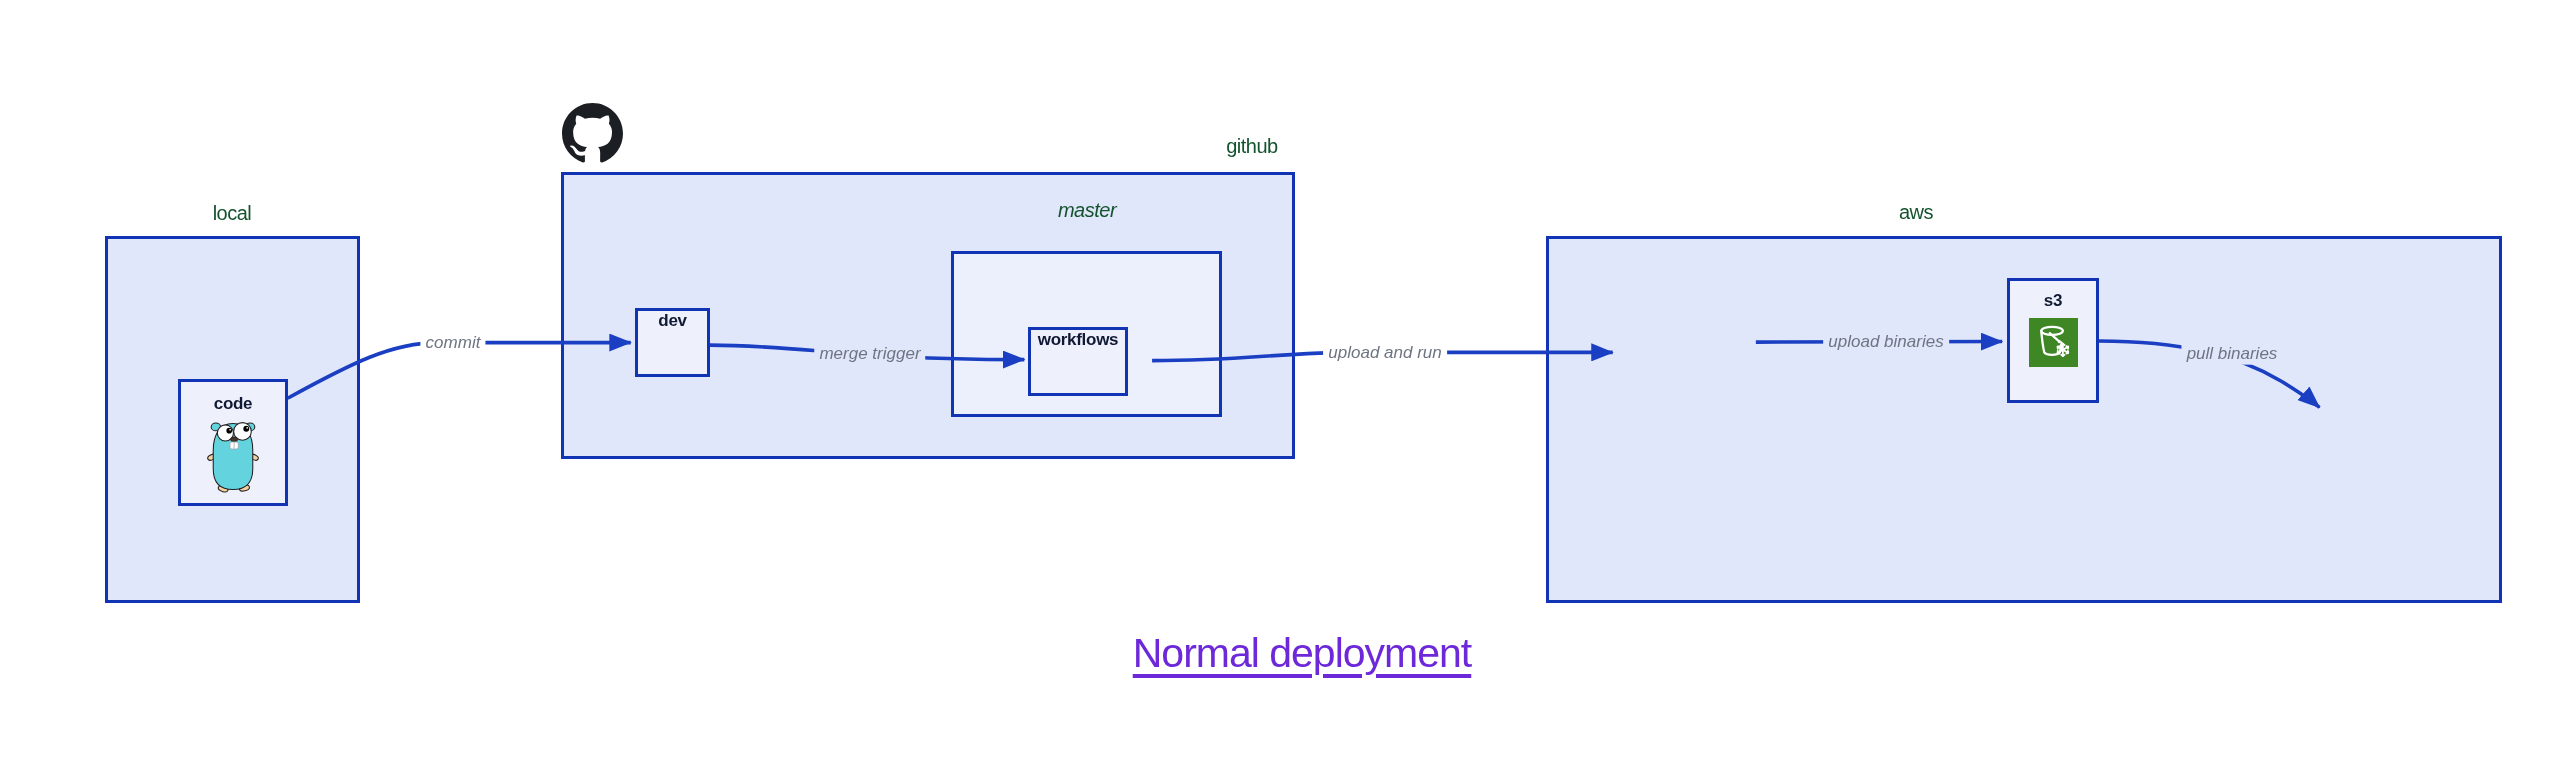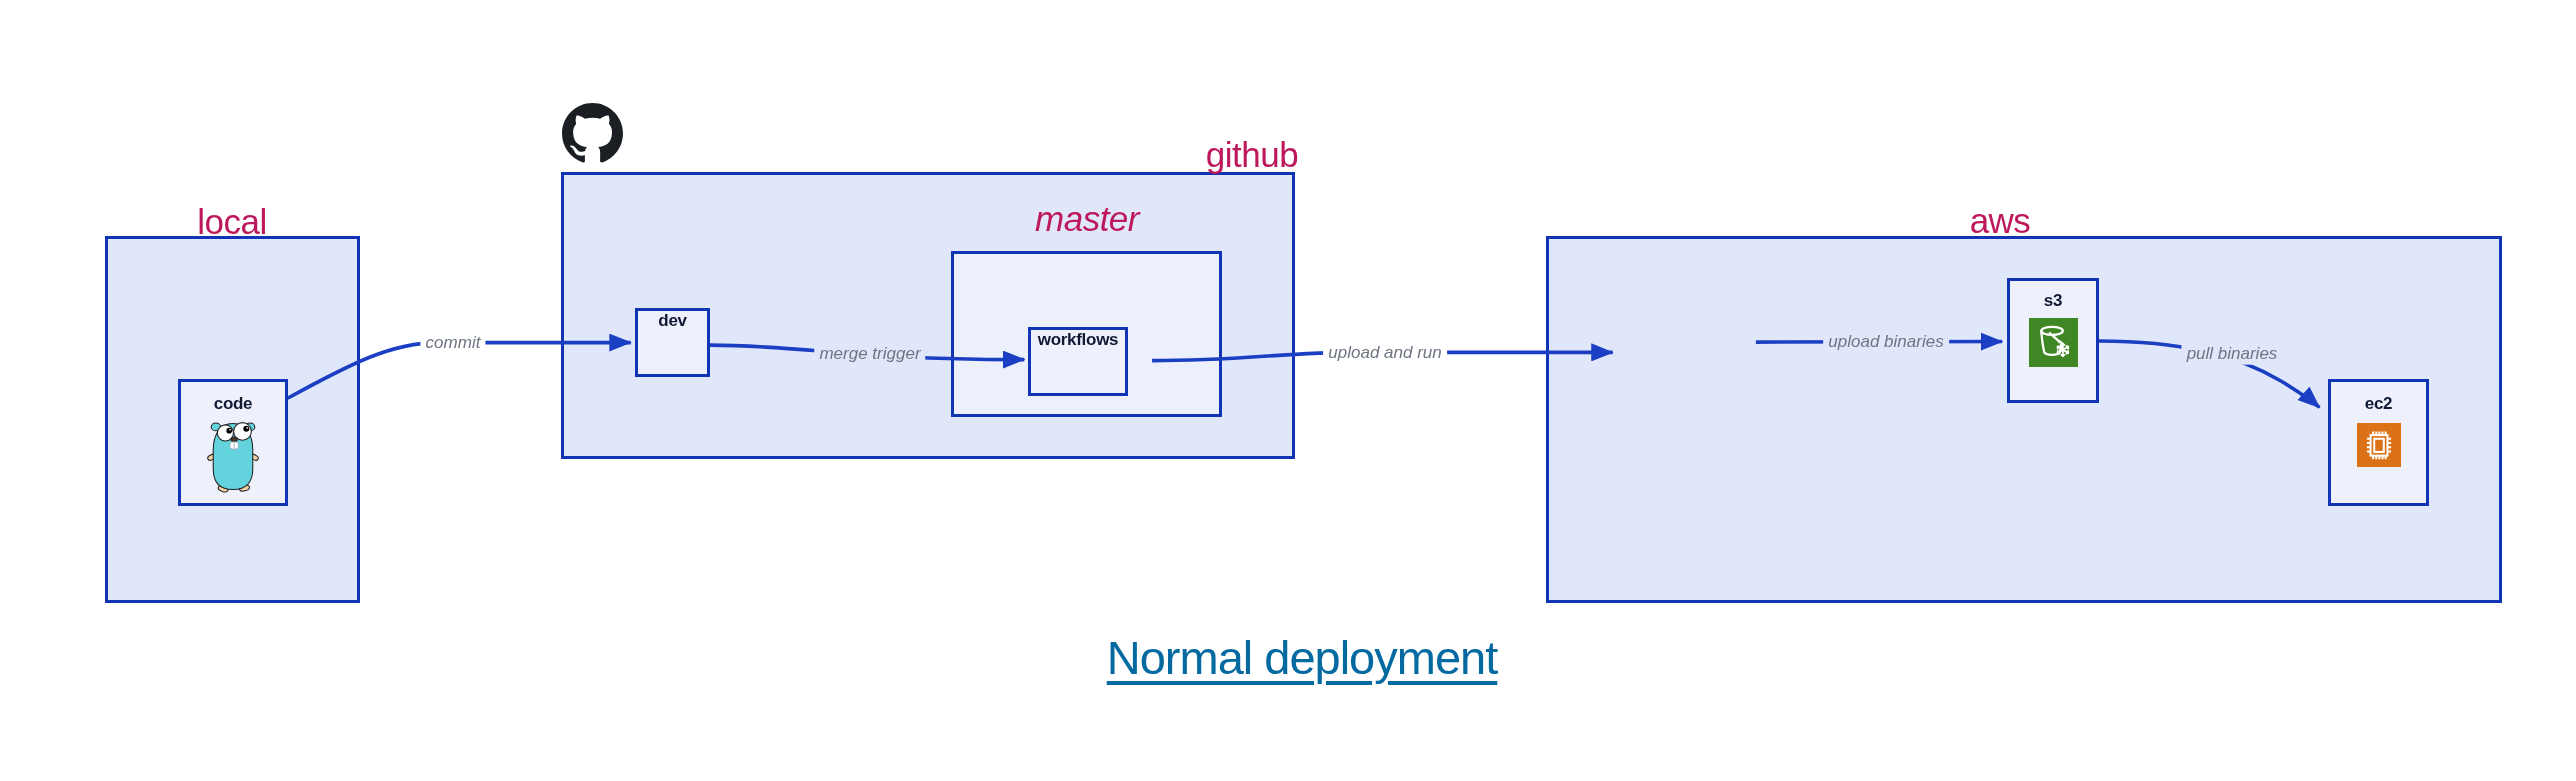--- a/index.html
+++ b/index.html
@@ -2,54 +2,54 @@
 <html style="font-size:8.2px"><head>
 <meta charset="utf-8">
 <style>
   html,body{margin:0;padding:0;background:#ffffff;}
   body{font-family:"Liberation Sans","DejaVu Sans",sans-serif;}
   .canvas{position:relative;width:2604px;height:781px;background:#ffffff;overflow:hidden;}
 
   
   .container{position:absolute;border:3.6px solid #1134b4;background:#e1e7fb;box-sizing:border-box;z-index:1;}
   .subcontainer{position:absolute;border:3.1px solid #1134b4;background:#ecf0fc;box-sizing:border-box;z-index:1;}
-  .container-label{position:absolute;transform:translateX(-50%);font-size:35px;font-weight:500;color:#be185d;z-index:3;white-space:nowrap;letter-spacing:-0.5px;}
+  .container-label{position:absolute;transform:translateX(-50%);font-size:20px;font-weight:500;color:#14532d;z-index:3;white-space:nowrap;letter-spacing:-0.5px;}
 
   
   .edges{position:absolute;left:0;top:0;z-index:2;}
 
   
   .node{position:absolute;border:3.1px solid #1134b4;background:#eef1fc;box-sizing:border-box;z-index:3;display:flex;flex-direction:column;align-items:center;}
   .node-label{font-size:17px;font-weight:bold;color:#111a35;letter-spacing:-0.3px;}
   .node-center{justify-content:flex-start;}
   .icon-wrap{display:flex;align-items:center;justify-content:center;}
 
   
   .edge-label{position:absolute;transform:translate(-50%,-50%);font-size:17px;font-style:italic;color:#6e7582;z-index:4;white-space:nowrap;padding:1px 5.2px;line-height:1.1;}
   .bg-white{background:#ffffff;}
   .bg-lav{background:#e1e7fb;}
 
   
   .octocat{position:absolute;z-index:3;}
-  .title{position:absolute;transform:translateX(-50%);font-size:47px;font-weight:500;color:#0369a1;z-index:3;white-space:nowrap;letter-spacing:-1px;text-decoration:underline;text-decoration-thickness:4.1px;text-underline-offset:7.2px;}
+  .title{position:absolute;transform:translateX(-50%);font-size:41px;font-weight:500;color:#6d28d9;z-index:3;white-space:nowrap;letter-spacing:-1px;text-decoration:underline;text-decoration-thickness:4.1px;text-underline-offset:7.2px;}
 </style>
 </head>
 <body>
 
 <div class="canvas">
 
   <div class="container" style="left:105px;top:236px;width:255px;height:367px;"></div>
   <div class="container" style="left:561px;top:172px;width:734px;height:287px;"></div>
   <div class="subcontainer" style="left:951px;top:251px;width:271px;height:166px;"></div>
   <div class="container" style="left:1546px;top:236px;width:956px;height:367px;"></div>
 
   <div class="container-label" style="left:232px;top:202px;">local</div>
   <div class="container-label" style="left:1252px;top:135px;">github</div>
   <div class="container-label" style="left:1087px;top:199px;font-style:italic;">master</div>
-  <div class="container-label" style="left:2000px;top:201px;">aws</div>
+  <div class="container-label" style="left:1916px;top:201px;">aws</div>
 
   <svg class="octocat" style="left:562px;top:103px;" width="61" height="61" viewBox="0 0 16 16">
     <path fill="#1b1f23" d="M8 0C3.58 0 0 3.58 0 8c0 3.54 2.29 6.53 5.47 7.59.4.07.55-.17.55-.38 0-.19-.01-.82-.01-1.49-2.01.37-2.53-.49-2.69-.94-.09-.23-.48-.94-.82-1.13-.28-.15-.68-.52-.01-.53.63-.01 1.08.58 1.23.82.72 1.21 1.87.87 2.33.66.07-.52.28-.87.51-1.07-1.78-.2-3.64-.89-3.64-3.95 0-.87.31-1.59.82-2.15-.08-.2-.36-1.02.08-2.12 0 0 .67-.21 2.2.82.64-.18 1.32-.27 2-.27s1.36.09 2 .27c1.53-1.04 2.2-.82 2.2-.82.44 1.1.16 1.92.08 2.12.51.56.82 1.27.82 2.15 0 3.07-1.87 3.75-3.65 3.95.29.25.54.73.54 1.48 0 1.07-.01 1.93-.01 2.2 0 .21.15.46.55.38A8.01 8.01 0 0 0 16 8c0-4.42-3.58-8-8-8z"></path>
   </svg>
 
   <svg class="edges" width="2604" height="781" viewBox="0 0 5054 1516">
     <defs>
       <marker id="arrowhead" viewBox="0 0 10 8" refX="9.5" refY="4" markerWidth="44" markerHeight="35" orient="auto" markerUnits="userSpaceOnUse">
         <path d="M0,0 L10,4 L0,8 Z" fill="#1a3fc2"></path>
       </marker>
@@ -117,36 +117,20 @@
           <path d="M16.6 18.6 L15.8 18 M16.6 18.6 L17.4 18"></path>
           <path d="M14 14.1 L14.1 15.1 M14 14.1 L14.9 13.8"></path>
           <path d="M19.2 17.1 L19.1 16.1 M19.2 17.1 L18.3 17.4"></path>
           <path d="M19.2 14.1 L18.3 13.8 M19.2 14.1 L19.1 15.1"></path>
           <path d="M14 17.1 L14.1 16.1 M14 17.1 L14.9 17.4"></path>
         </g>
       </svg>
     </div>
   </div>
 
-  <div class="node" style="left:2328px;top:379px;width:101px;height:127px;">
-    <div class="node-label" style="margin-top:12.4px;">ec2</div>
-    <div class="icon-wrap" style="margin-top:8.2px;">
-      <svg width="44" height="44" viewBox="0 0 24 24">
-        <rect x="0" y="0" width="24" height="24" fill="#dc7217"></rect>
-        <g stroke="#ffffff" stroke-width="1.1" fill="none">
-          <rect x="7.4" y="6.6" width="9.2" height="11.2"></rect>
-          <rect x="9.4" y="8.6" width="5.2" height="7.2"></rect>
-          <path d="M8.8 4.6 L8.8 6.6 M10.5 4.6 L10.5 6.6 M12.2 4.6 L12.2 6.6 M13.9 4.6 L13.9 6.6 M15.6 4.6 L15.6 6.6"></path>
-          <path d="M8.8 17.8 L8.8 19.8 M10.5 17.8 L10.5 19.8 M12.2 17.8 L12.2 19.8 M13.9 17.8 L13.9 19.8 M15.6 17.8 L15.6 19.8"></path>
-          <path d="M5.4 8.6 L7.4 8.6 M5.4 10.9 L7.4 10.9 M5.4 13.2 L7.4 13.2 M5.4 15.5 L7.4 15.5"></path>
-          <path d="M16.6 8.6 L18.6 8.6 M16.6 10.9 L18.6 10.9 M16.6 13.2 L18.6 13.2 M16.6 15.5 L18.6 15.5"></path>
-        </g>
-      </svg>
-    </div>
-  </div>
 
   <div class="edge-label bg-white" style="left:453px;top:343px;">commit</div>
   <div class="edge-label bg-lav" style="left:870px;top:354px;">merge trigger</div>
   <div class="edge-label bg-white" style="left:1385px;top:353px;">upload and run</div>
   <div class="edge-label bg-lav" style="left:1886px;top:342px;">upload binaries</div>
   <div class="edge-label bg-lav" style="left:2232px;top:354px;">pull binaries</div>
 
   <div class="title" style="left:1302px;top:630px;">Normal deployment</div>
 
 </div>

